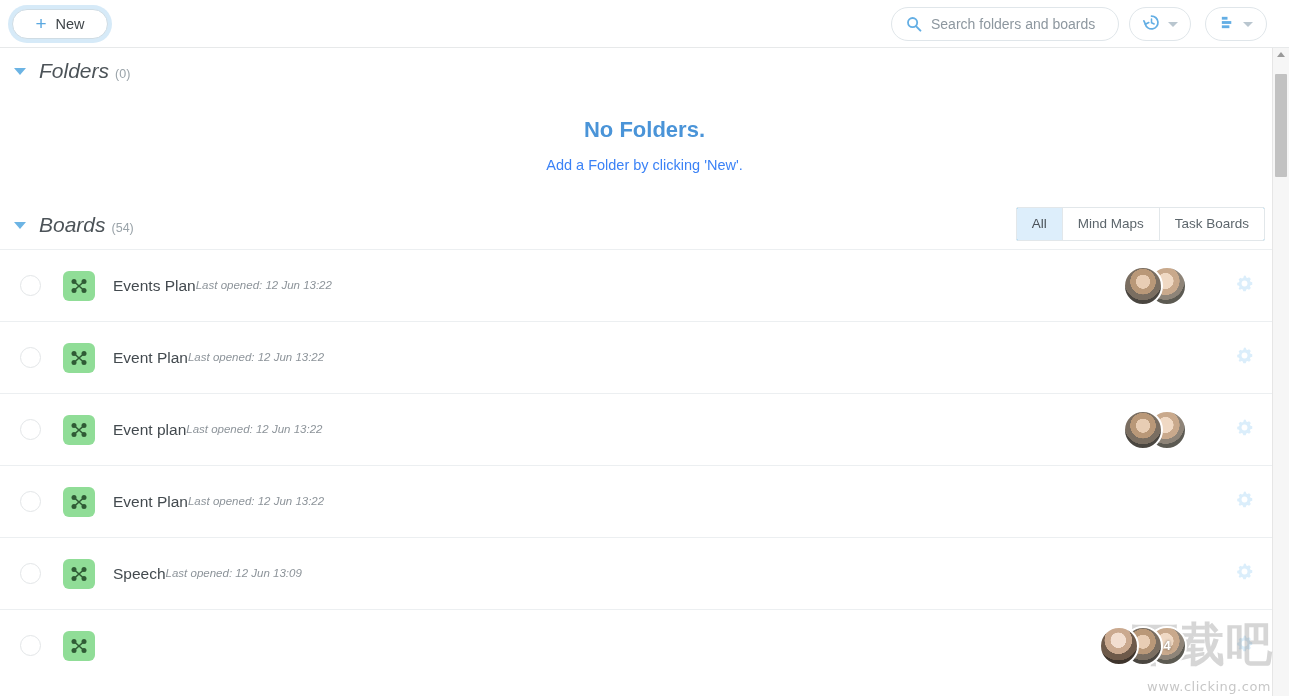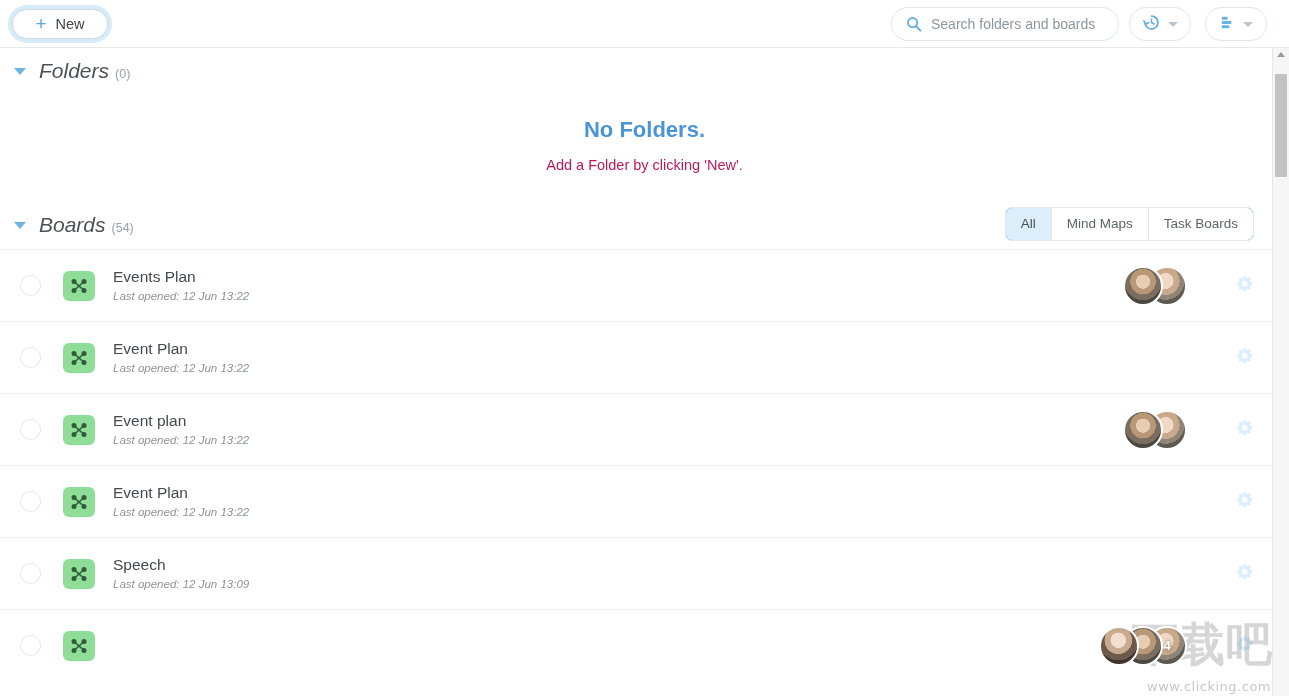--- a/index.html
+++ b/index.html
@@ -154,38 +154,38 @@
     padding-top: 23px;
   }
   .empty-title {
     font-size: 22px;
     font-weight: bold;
     color: #4a94d8;
     margin: 0 0 14px 0;
   }
   .empty-sub {
     font-size: 14.5px;
-    color: #be185d;
+    color: #3b82f6;
     margin: 0;
   }
 
   
   .boards-head {
     position: relative;
     height: 48px;
     margin-top: 28px;
   }
   .boards-head .section-head { height: 48px; }
   .filter-group {
     position: absolute;
-    right: 35px;
+    right: 24px;
     top: 6px;
     display: flex;
     border: 1px solid #e2e7ea;
-    border-radius: 7px;
+    border-radius: 2px;
     overflow: hidden;
     background: #0ea5e9;
   }
   .filter-btn {
     font-size: 13.5px;
     color: #5d666c;
     padding: 0 15px;
     height: 32px;
     line-height: 32px;
     background: #fff;
@@ -228,21 +228,21 @@
     background: #90dd97;
     margin-left: 22px;
     flex: 0 0 auto;
     display: flex;
     align-items: center;
     justify-content: center;
   }
   .row-text {
     margin-left: 18px;
     display: flex;
-    flex-direction: column;
+    flex-direction: row;
     justify-content: center;
   }
   .row-title {
     font-size: 15.5px;
     color: #434a4f;
     line-height: 20px;
   }
   .row-sub {
     font-size: 11.5px;
     color: #8d949a;

